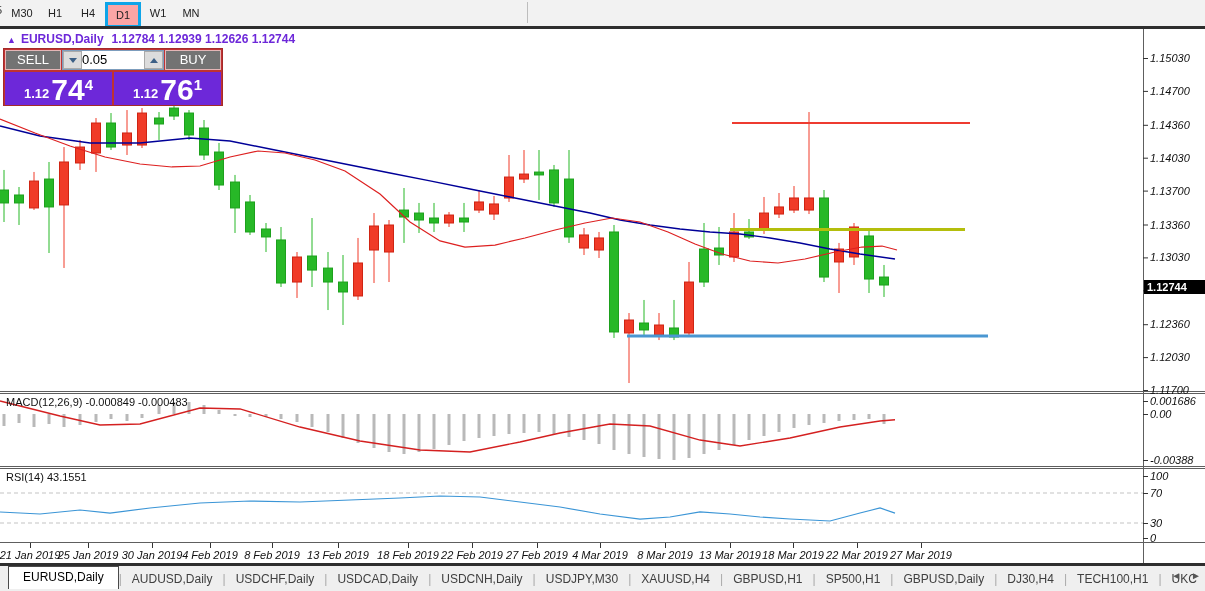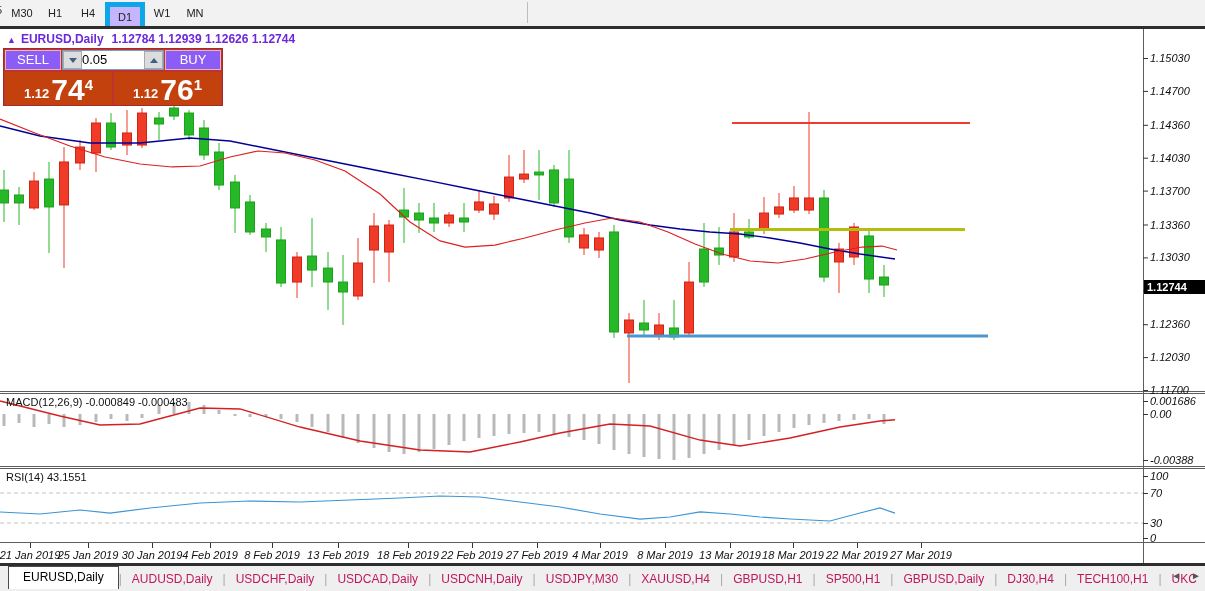--- a/index.html
+++ b/index.html
@@ -3,21 +3,21 @@
 <meta charset="utf-8">
 <style>
   html,body{margin:0;padding:0;}
   #screen{position:relative;width:1205px;height:591px;background:#fff;overflow:hidden;
           font-family:"Liberation Sans",sans-serif;}
   
   #toolbar{position:absolute;left:0;top:0;width:1205px;height:26px;background:#f2f2f2;}
   #tf-group{position:absolute;left:6px;top:2px;display:flex;}
   .tf{min-width:26px;padding:0 2px;height:20px;line-height:20px;text-align:center;
       font-size:11px;color:#222;margin-right:1px;border:1px solid transparent;cursor:default;}
-  .tf.on{background:#c4b5fd;border:5px solid #0ea5e9;}
+  .tf.on{background:#fca5a5;border:3px solid #0ea5e9;}
   #tb-partial{position:absolute;left:-4px;top:4px;width:7px;height:16px;overflow:hidden;
       font-size:11px;color:#333;}
   .tb-sep{position:absolute;left:527px;top:2px;width:1px;height:21px;background:#bdbdbd;}
   #win-top{position:absolute;left:0;top:26px;width:1205px;height:3px;background:#2e2e2e;}
   
   #chart-window{position:absolute;left:0;top:29px;width:1205px;height:534px;background:#fff;}
   #plot{position:absolute;left:0;top:0;}
   #chart-header{position:absolute;left:7px;top:3px;font-size:12px;font-weight:bold;color:#6d28d9;
       white-space:nowrap;}
   #chart-header .tri{font-size:9px;margin-right:5px;}
@@ -25,40 +25,40 @@
   .axlbl{position:absolute;font-size:11px;color:#101010;white-space:nowrap;font-style:italic;}
   .dlbl{transform:translateX(-50%);}
   #price-tag{position:absolute;left:1144px;width:59px;height:14px;background:#000;color:#fff;
       font-size:11px;line-height:14px;padding-left:3px;z-index:5;}
   .panelbl{position:absolute;font-size:11px;color:#101010;white-space:nowrap;}
   
   #trade-panel{position:absolute;left:3px;top:19px;width:220px;height:58px;background:#bf3232;
       border:1px solid #a52a2a;box-sizing:border-box;z-index:4;}
   .tp-row1{display:flex;height:22px;}
   .tp-btn{width:54px;height:18px;margin:1px;line-height:18px;text-align:center;color:#fff;
-      font-size:13px;background:#8b5cf6;border:1px solid #e4b6b6;cursor:pointer;}
+      font-size:13px;background:#737373;border:1px solid #e4b6b6;cursor:pointer;}
   .tp-spin{flex:1;display:flex;background:#fff;border:1px solid #7d9dbd;margin:1px 0;height:18px;}
   .spin-btn{width:17px;background:#dcdcdc;border:1px solid #aaa;display:flex;align-items:center;
       justify-content:center;cursor:pointer;}
   .tri-up{width:0;height:0;border-left:4px solid transparent;border-right:4px solid transparent;
       border-bottom:5px solid #3c5f86;}
   .tri-dn{width:0;height:0;border-left:4px solid transparent;border-right:4px solid transparent;
       border-top:5px solid #3c5f86;}
   .spin-val{flex:1;font-size:13px;color:#000;padding-right:6px;line-height:18px;}
   .tp-row2{display:flex;height:33px;margin-top:1px;}
-  .tp-price{flex:1;background:#c2410c;margin:0 1px;color:#fff;display:flex;align-items:flex-end;
+  .tp-price{flex:1;background:#6d28d9;margin:0 1px;color:#fff;display:flex;align-items:flex-end;
       justify-content:center;padding-bottom:1px;cursor:pointer;}
   .pp{font-size:13px;font-weight:bold;margin-right:2px;line-height:20px;}
   .pb{font-size:30px;font-weight:bold;line-height:28px;}
   .ps{font-size:15px;font-weight:bold;line-height:38px;vertical-align:top;}
   
   #win-bottom{position:absolute;left:0;top:563px;width:1205px;height:3px;background:#2e2e2e;}
   #tabbar{position:absolute;left:0;top:566px;width:1205px;height:25px;background:#efefef;
       display:flex;align-items:center;padding-left:8px;box-sizing:border-box;}
-  .tab{font-size:12px;color:#be185d;padding:3px 10px;white-space:nowrap;cursor:pointer;}
+  .tab{font-size:12px;color:#404040;padding:3px 10px;white-space:nowrap;cursor:pointer;}
   .tab.on{background:#fff;color:#000;border:1px solid #4a4a4a;border-bottom:none;
       padding:3px 14px 5px 14px;margin-top:-2px;}
   .tab-div{color:#aaa;font-size:12px;}
   #tab-scroll{position:absolute;right:4px;top:570px;display:flex;gap:10px;font-size:10px;color:#555;}
   #tab-scroll span{cursor:pointer;}
 </style>
 </head>
 <body>
 
 <div id="screen">

